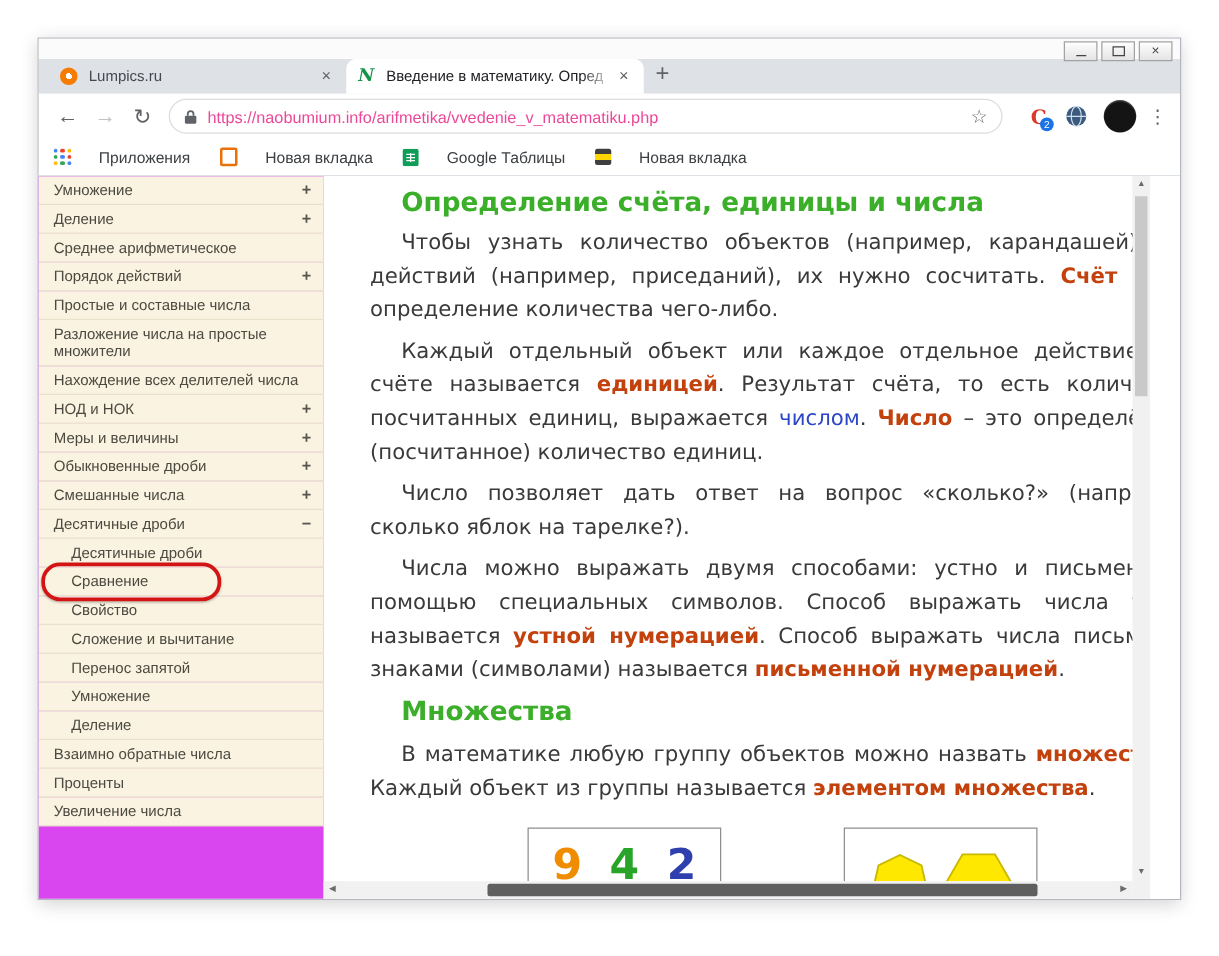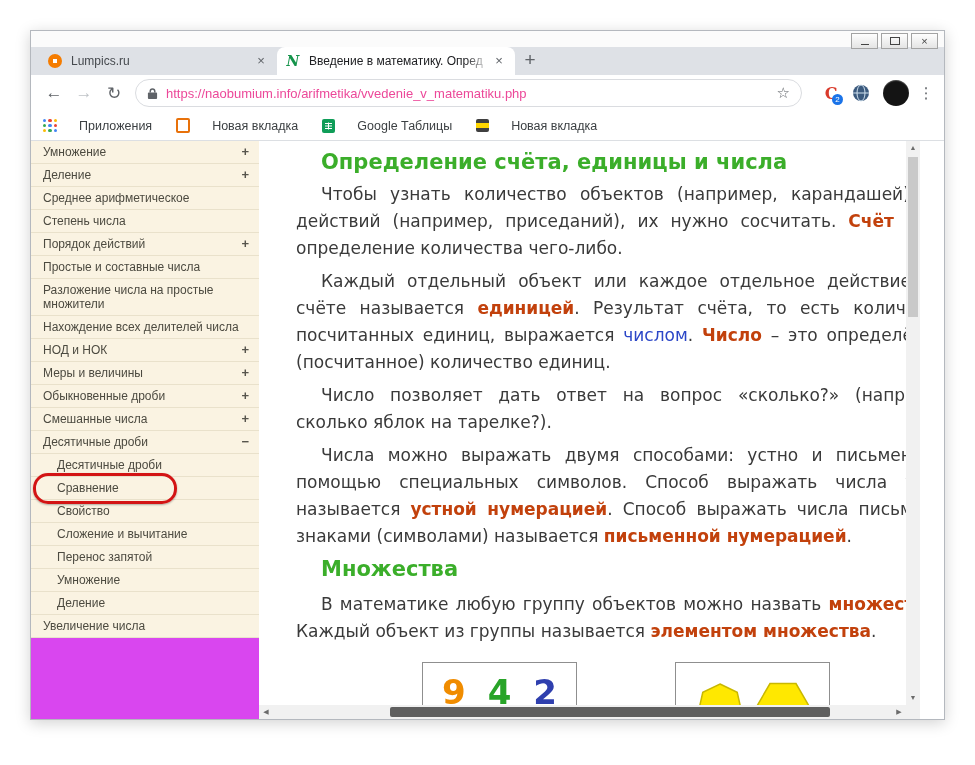--- a/index.html
+++ b/index.html
@@ -226,23 +226,20 @@
           <span class="sb-exp">+</span>
         </div>
         <div class="sb-item">
           <span class="sb-label">Деление</span>
           <span class="sb-exp">+</span>
         </div>
         <div class="sb-item">
           <span class="sb-label">Среднее арифметическое</span>
         </div>
         <div class="sb-item">
-          <span class="sb-label">Степень числа</span>
-        </div>
-        <div class="sb-item">
           <span class="sb-label">Порядок действий</span>
           <span class="sb-exp">+</span>
         </div>
         <div class="sb-item">
           <span class="sb-label">Простые и составные числа</span>
         </div>
         <div class="sb-item">
           <span class="sb-label">Разложение числа на простые множители</span>
         </div>
         <div class="sb-item">
@@ -282,20 +279,26 @@
           <span class="sb-label">Сложение и вычитание</span>
         </div>
         <div class="sb-item sub">
           <span class="sb-label">Перенос запятой</span>
         </div>
         <div class="sb-item sub">
           <span class="sb-label">Умножение</span>
         </div>
         <div class="sb-item sub">
           <span class="sb-label">Деление</span>
+        </div>
+        <div class="sb-item">
+          <span class="sb-label">Взаимно обратные числа</span>
+        </div>
+        <div class="sb-item">
+          <span class="sb-label">Проценты</span>
         </div>
         <div class="sb-item">
           <span class="sb-label">Увеличение числа</span>
         </div>
       </div>
 
     <div class="main-frame">
       <div class="content-viewport">
         <div class="content-inner">
           <h1>Определение счёта, единицы и числа</h1>

